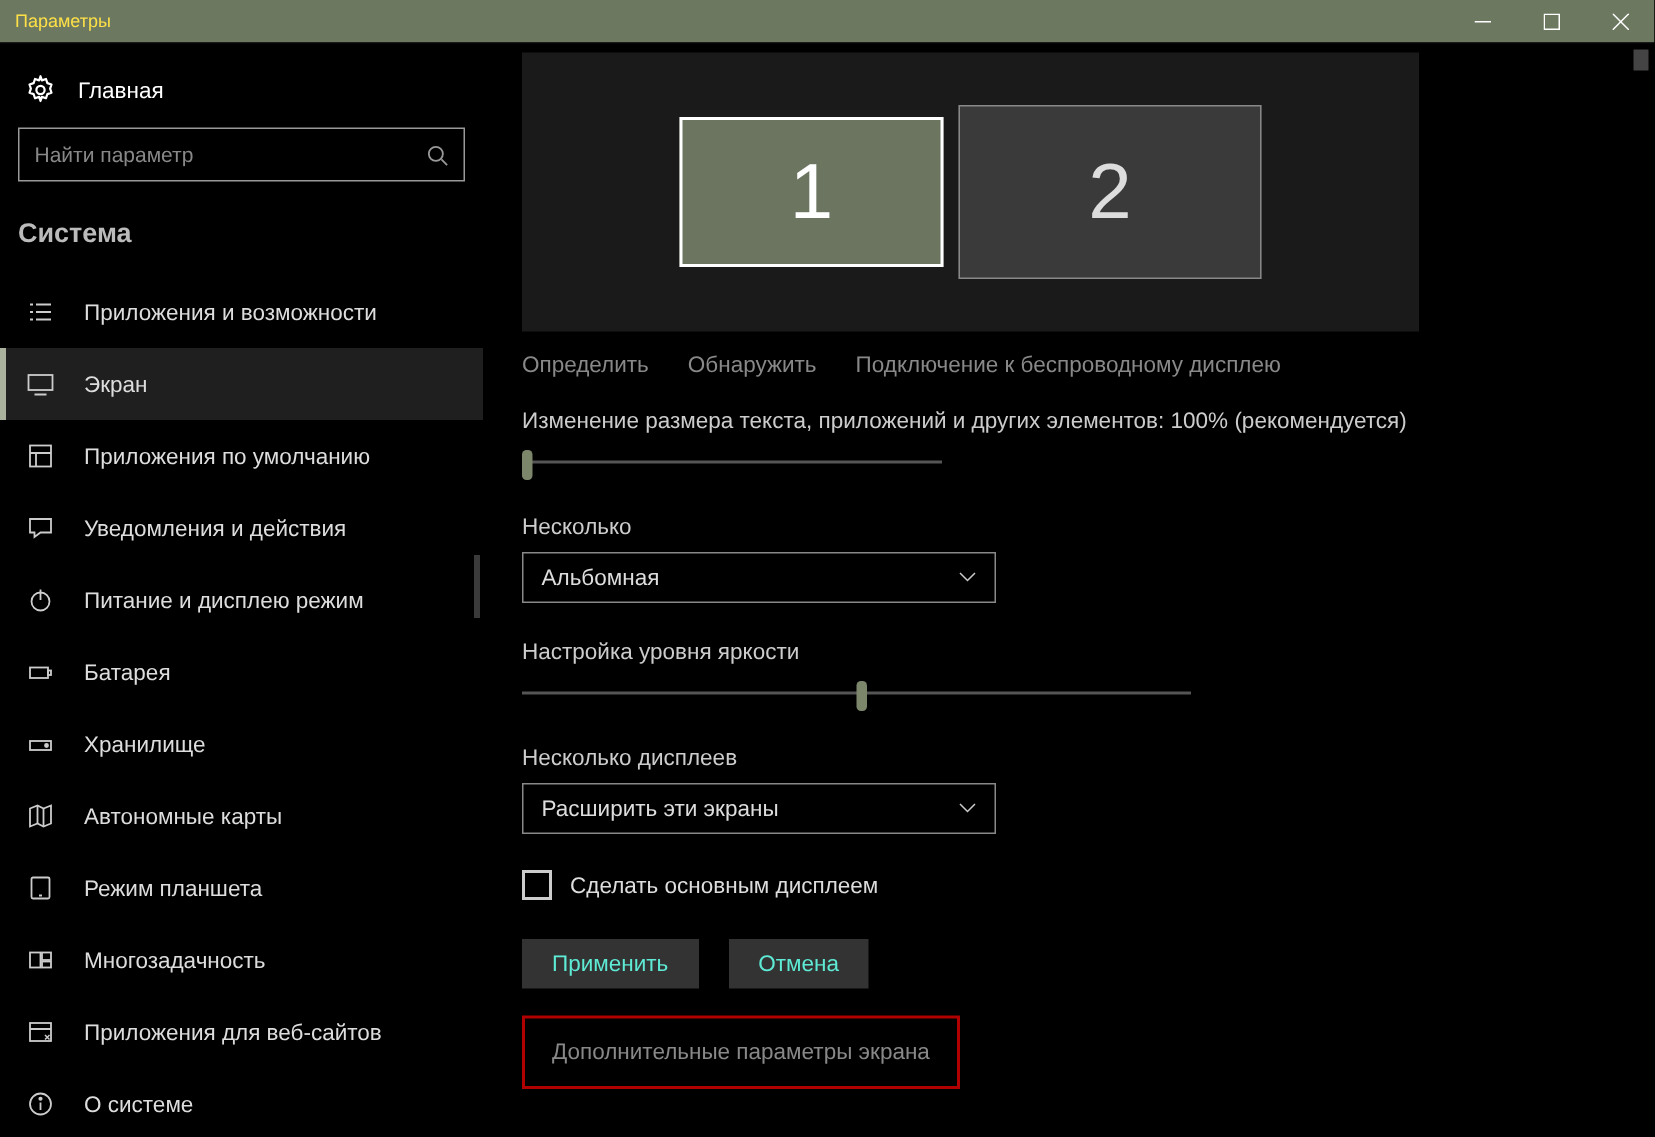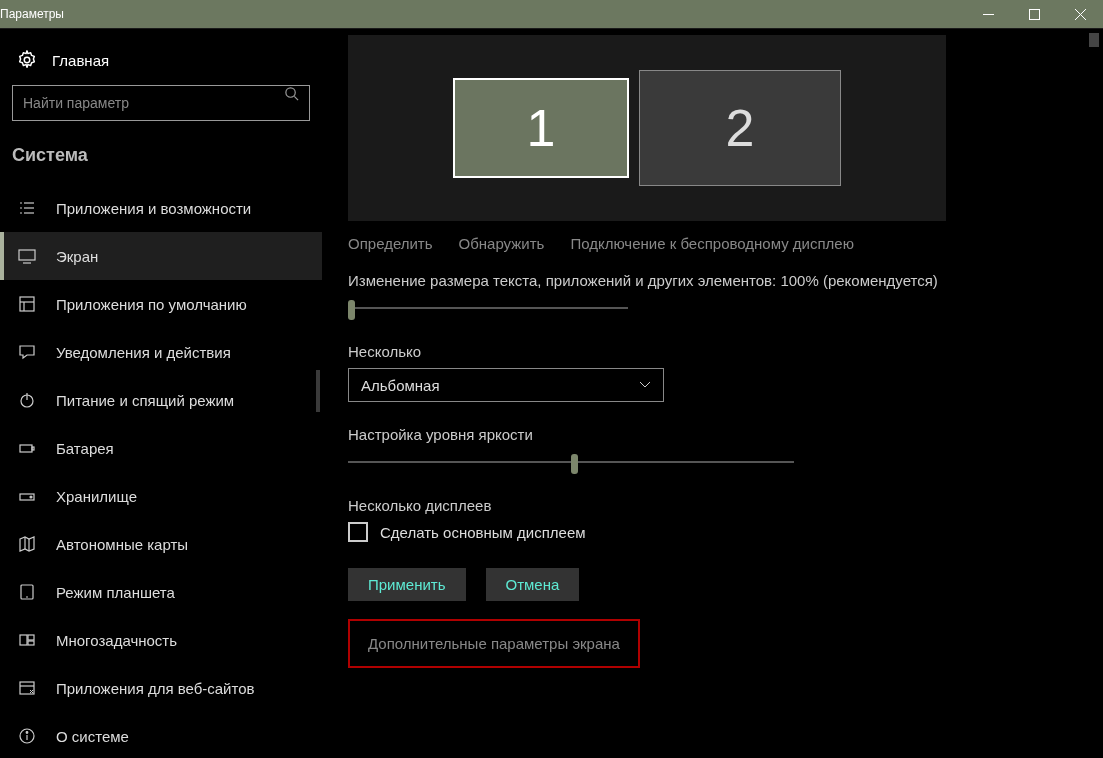--- a/index.html
+++ b/index.html
@@ -10,21 +10,22 @@
   width: 1103px;
   height: 758px;
   overflow: hidden;
   font-size: 14px;
 }
 .titlebar {
   height: 28px;
   background: #6c7860;
   display: flex;
   align-items: center;
-  color: #ffffff;
+  padding-left: 10px;
+  color: #fde047;
   font-size: 12px;
 }
 .titlebar-spacer { flex: 1; }
 .titlebar-btn {
   width: 46px;
   height: 28px;
   display: flex;
   align-items: center;
   justify-content: center;
   color: #fff;
@@ -51,20 +52,21 @@
 }
 .gear {
   width: 22px; height: 22px; margin-right: 14px;
 }
 .search-box {
   margin: 0 12px 20px 12px;
   height: 36px;
   border: 1px solid #999;
   background: #000;
   display: flex;
+  align-items: center;
   padding: 0 10px;
   color: #888;
 }
 .search-box input {
   background: transparent;
   border: none;
   outline: none;
   color: #ccc;
   flex: 1;
   font-size: 14px;
@@ -333,21 +335,21 @@
         </span>
         <span>Уведомления и действия</span>
       </div>
       <div class="nav-item">
         <span class="nav-icon">
           <svg viewBox="0 0 18 18">
               <circle cx="9" cy="10" r="6"></circle>
               <line x1="9" y1="2" x2="9" y2="9"></line>
             </svg>
         </span>
-        <span>Питание и спящий режим</span>
+        <span>Питание и дисплею режим</span>
       </div>
       <div class="nav-item">
         <span class="nav-icon">
           <svg viewBox="0 0 18 18">
               <rect x="2" y="6" width="12" height="7"></rect>
               <rect x="14" y="8" width="2" height="3"></rect>
             </svg>
         </span>
         <span>Батарея</span>
       </div>
@@ -439,20 +441,26 @@
         </svg>
     </div>
 
     <div class="section-label">Настройка уровня яркости</div>
     <div class="slider slider-brightness">
       <div class="slider-track"></div>
       <div class="slider-thumb" style="left:50%"></div>
     </div>
 
     <div class="section-label">Несколько дисплеев</div>
+    <div class="dropdown">
+      <span>Расширить эти экраны</span>
+      <svg width="12" height="8" viewBox="0 0 12 8">
+          <path d="M1 1l5 5 5-5"></path>
+        </svg>
+    </div>
 
     <div class="checkbox-row">
       <div class="checkbox"></div>
       <span>Сделать основным дисплеем</span>
     </div>
 
     <div class="btn-row">
       <button class="btn">Применить</button>
       <button class="btn">Отмена</button>
     </div>

